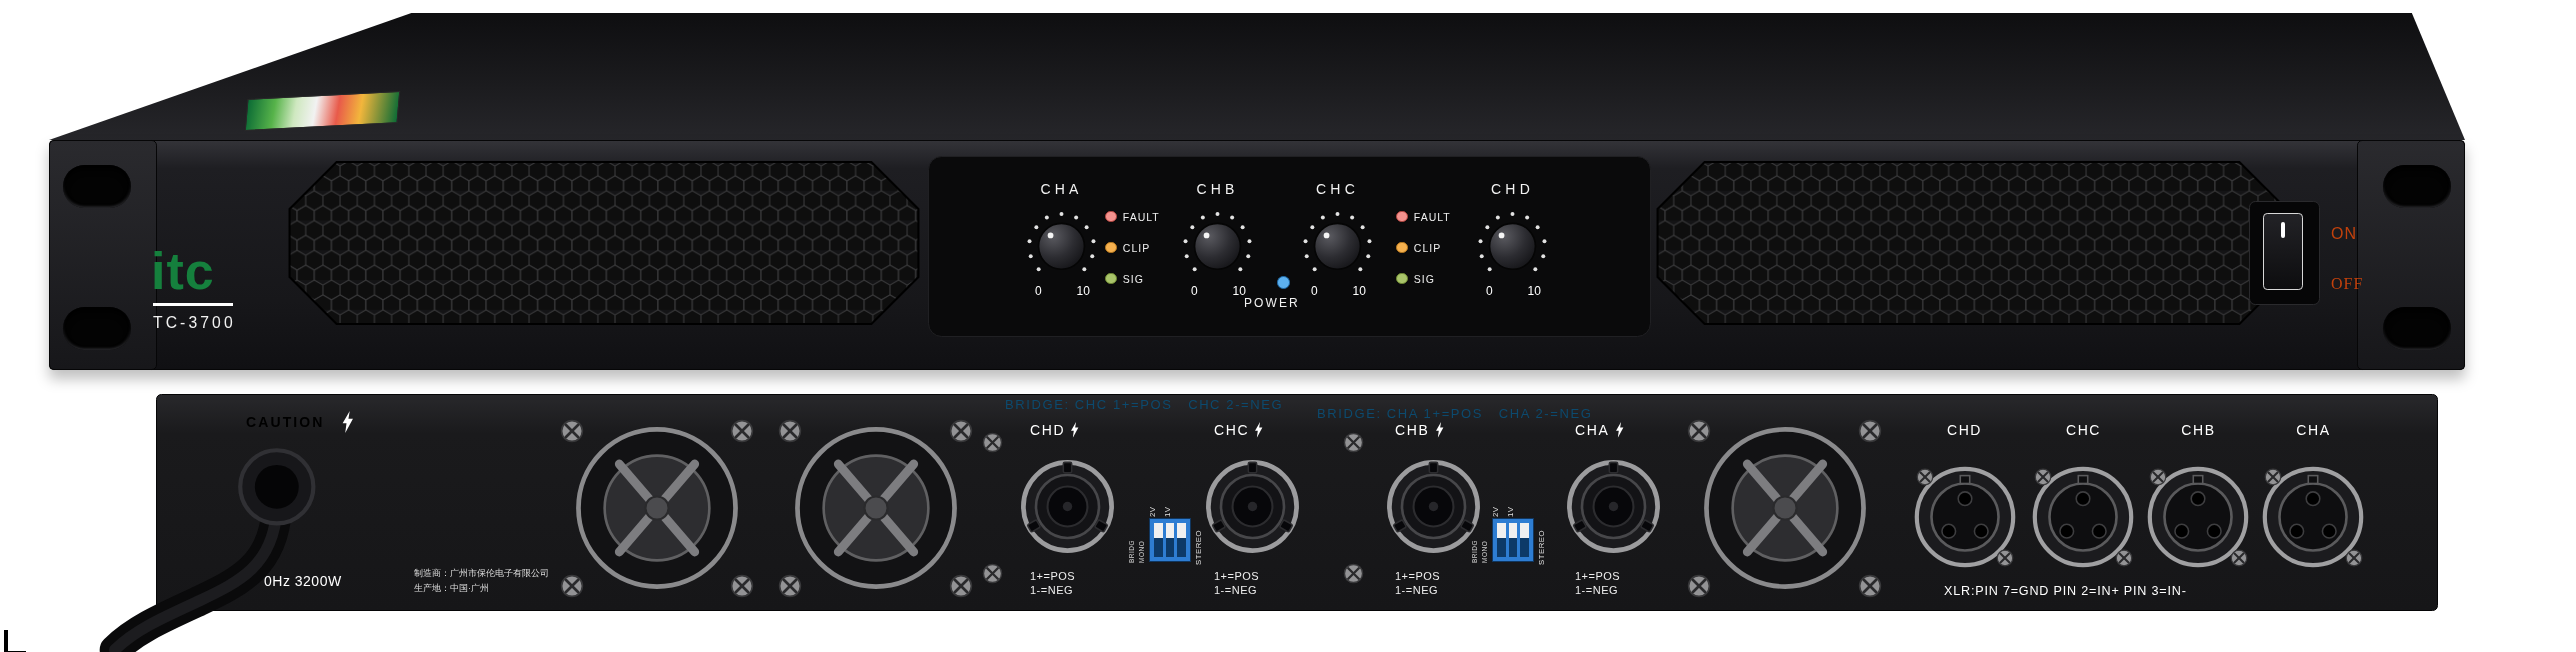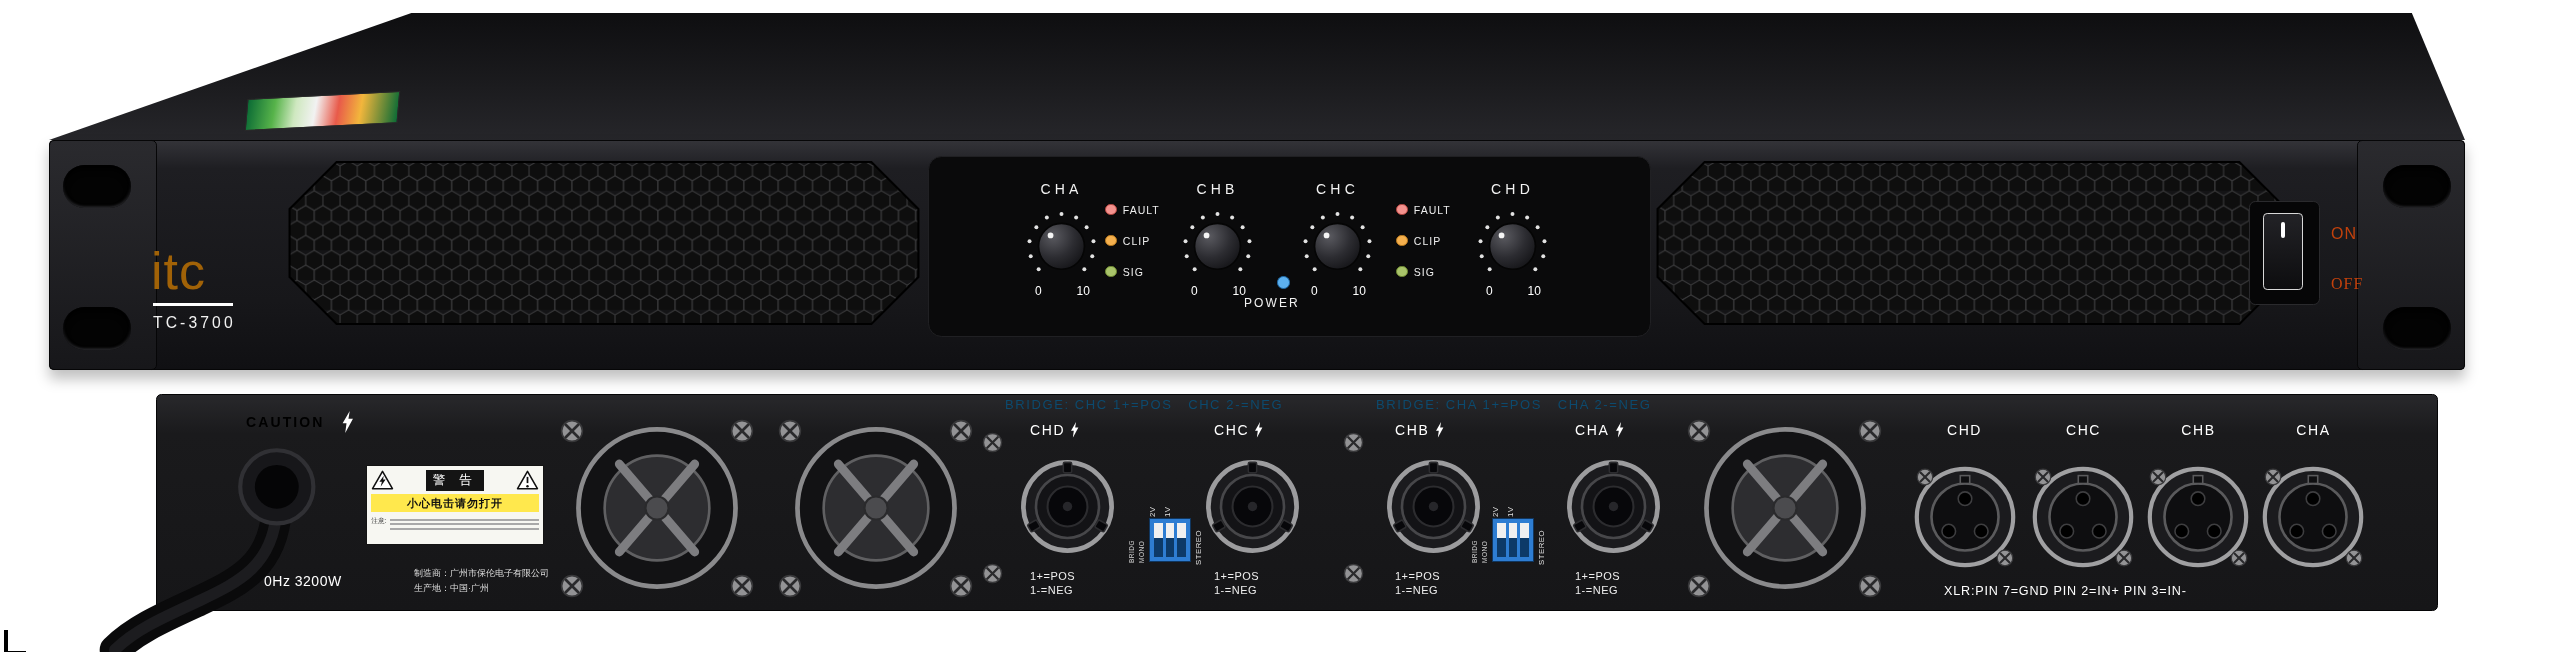--- a/index.html
+++ b/index.html
@@ -18,29 +18,29 @@
   #front-face{left:49px;top:140px;width:2416px;height:230px;
     background:linear-gradient(180deg,#333338 0%,#1e1e22 12%,#17171a 70%,#101013);
     border:1.6px solid #060607;border-radius:4.2px;box-sizing:border-box;
     box-shadow:0 8.4px 13.6px rgba(0,0,0,0.25);}
   .ear{top:140px;width:108px;height:230px;
     background:linear-gradient(180deg,#2a2a2e,#17171a);
     border:1.6px solid #060607;border-radius:5.2px;box-sizing:border-box;}
   #ear-left{left:49px;} #ear-right{left:2357px;}
   .ear-slot{position:absolute;width:68px;height:43px;background:#030303;border-radius:21.4px;
     box-shadow:inset 0 4.2px 6.3px #000,inset 0 -1.6px 2.6px #2e2e32;}
-  #brand{left:151px;top:245px;font-size:52px;font-weight:normal;color:#a16207;line-height:1;letter-spacing:1px;}
+  #brand{left:151px;top:245px;font-size:52px;font-weight:bold;color:#15803d;line-height:1;letter-spacing:1px;}
   #brand-line{left:153px;top:303px;width:80px;height:2.6px;background:#ffffff;}
   #model{left:153px;top:314px;font-size:15.7px;color:#f2f2f2;letter-spacing:3.1px;}
   .grille{top:161px;width:632px;height:164px;}
   #controls{left:928px;top:156px;width:723px;height:181px;background:#0a0a0b;
     border:1px solid #202023;border-radius:13.6px;box-sizing:border-box;}
   .ch-label{top:181px;width:89px;text-align:center;font-size:14px;letter-spacing:4.2px;color:#f2f2f2;}
   .knob{top:202px;width:89px;height:97px;}
-  .led-col{top:194px;width:94px;display:flex;flex-direction:column;}
+  .led-col{top:201px;width:94px;display:flex;flex-direction:column;}
   .led-row{display:flex;align-items:center;gap:6.3px;height:31px;}
   .led-dot{width:11.5px;height:11.5px;border-radius:50%;box-sizing:border-box;}
   .led-fault{background:#f4928e;border:1.6px solid #b4453f;}
   .led-clip{background:#f5b04e;border:1.6px solid #b97a1e;}
   .led-sig{background:#a9c46a;border:1.6px solid #6f8a32;}
   .led-label{font-size:10.5px;color:#efefef;letter-spacing:1px;}
   #power-led{left:1277px;top:276px;width:12.6px;height:12.6px;border-radius:50%;
     background:#5db1f0;border:1.6px solid #1f6aa8;box-sizing:border-box;}
   #power-label{left:1244px;top:296px;width:78px;font-size:12px;letter-spacing:2.1px;color:#f2f2f2;}
   #power-switch{left:2249px;top:201px;width:71px;height:104px;background:#060607;
@@ -259,40 +259,20 @@
   <div class="switch-label abs" style="top:225px;">ON</div>
   <div class="switch-label abs" style="top:275px;font-family:Liberation Serif, serif;">OFF</div>
 
   <div id="rear-panel" class="abs"></div>
 
   <div id="caution-label" class="abs">CAUTION</div>
   <svg class="abs" style="left:341px;top:411px;width:13.6px;height:22px;" viewBox="0 0 26 42" width="13.6" height="22">
       <use href="#sym-bolt"></use>
     </svg>
 
-  <div class="sticker abs">
-    <div class="sticker-row1">
-      <svg style="width:23px;height:20px;" viewBox="0 0 44 38" width="23" height="20">
-          <use href="#sym-tri-bolt"></use>
-        </svg>
-      <span class="sticker-title">警 告</span>
-      <svg style="width:23px;height:20px;" viewBox="0 0 44 38" width="23" height="20">
-          <use href="#sym-tri-excl"></use>
-        </svg>
-    </div>
-    <div class="sticker-sub">小心电击请勿打开</div>
-    <div class="sticker-note">
-      <span>注意:</span>
-      <div class="finelines">
-        <div class="fineline"></div>
-          <div class="fineline"></div>
-          <div class="fineline"></div>
-      </div>
-    </div>
-  </div>
 
   <svg class="fan abs" style="left:568px;" viewBox="0 0 340 340" width="178" height="178">
       <use href="#sym-fan"></use>
     </svg>
   <svg class="fan abs" style="left:787px;" viewBox="0 0 340 340" width="178" height="178">
       <use href="#sym-fan"></use>
     </svg>
   <svg class="fan abs" style="left:1696px;" viewBox="0 0 340 340" width="178" height="178">
       <use href="#sym-fan"></use>
     </svg>
@@ -341,21 +321,21 @@
       <use href="#sym-screw"></use>
     </svg>
   <svg class="screw abs" style="left:1343px;top:432px;width:21px;height:21px;" viewBox="0 0 40 40" width="21" height="21">
       <use href="#sym-screw"></use>
     </svg>
   <svg class="screw abs" style="left:1343px;top:563px;width:21px;height:21px;" viewBox="0 0 40 40" width="21" height="21">
       <use href="#sym-screw"></use>
     </svg>
 
   <div class="bridge-label abs" style="left:1005px;">BRIDGE: CHC 1+=POS   CHC 2-=NEG</div>
-  <div class="bridge-label abs" style="left:1376px;">BRIDGE: CHA 1+=POS   CHA 2-=NEG</div>
+  <div class="bridge-label abs" style="left:1317px;margin-top:9px;">BRIDGE: CHA 1+=POS   CHA 2-=NEG</div>
 
   <div class="spk-label abs" style="left:1030px;">
     <span>CHD</span>
     <svg style="width:9.4px;height:15.7px;" viewBox="0 0 18 30" width="9.4" height="15.7">
         <use href="#sym-bolt"></use>
       </svg>
   </div>
   <div class="spk-label abs" style="left:1214px;">
     <span>CHC</span>
     <svg style="width:9.4px;height:15.7px;" viewBox="0 0 18 30" width="9.4" height="15.7">

